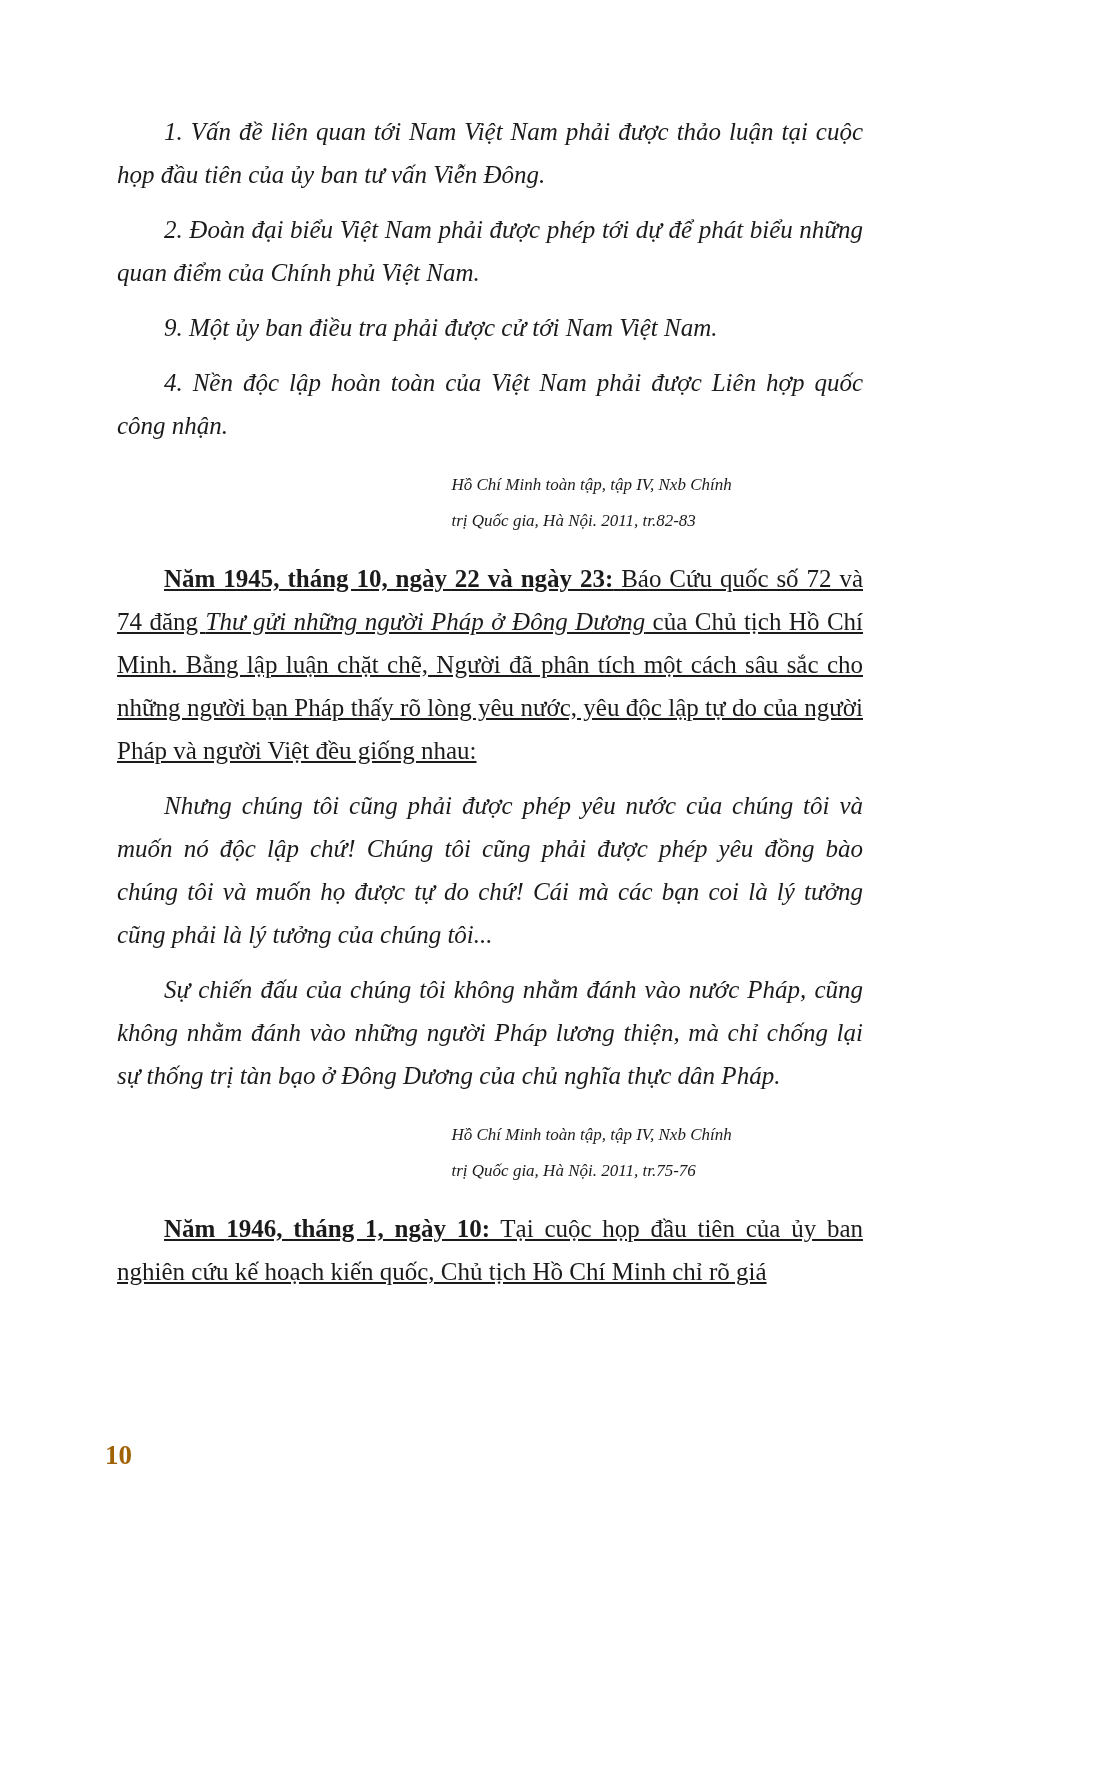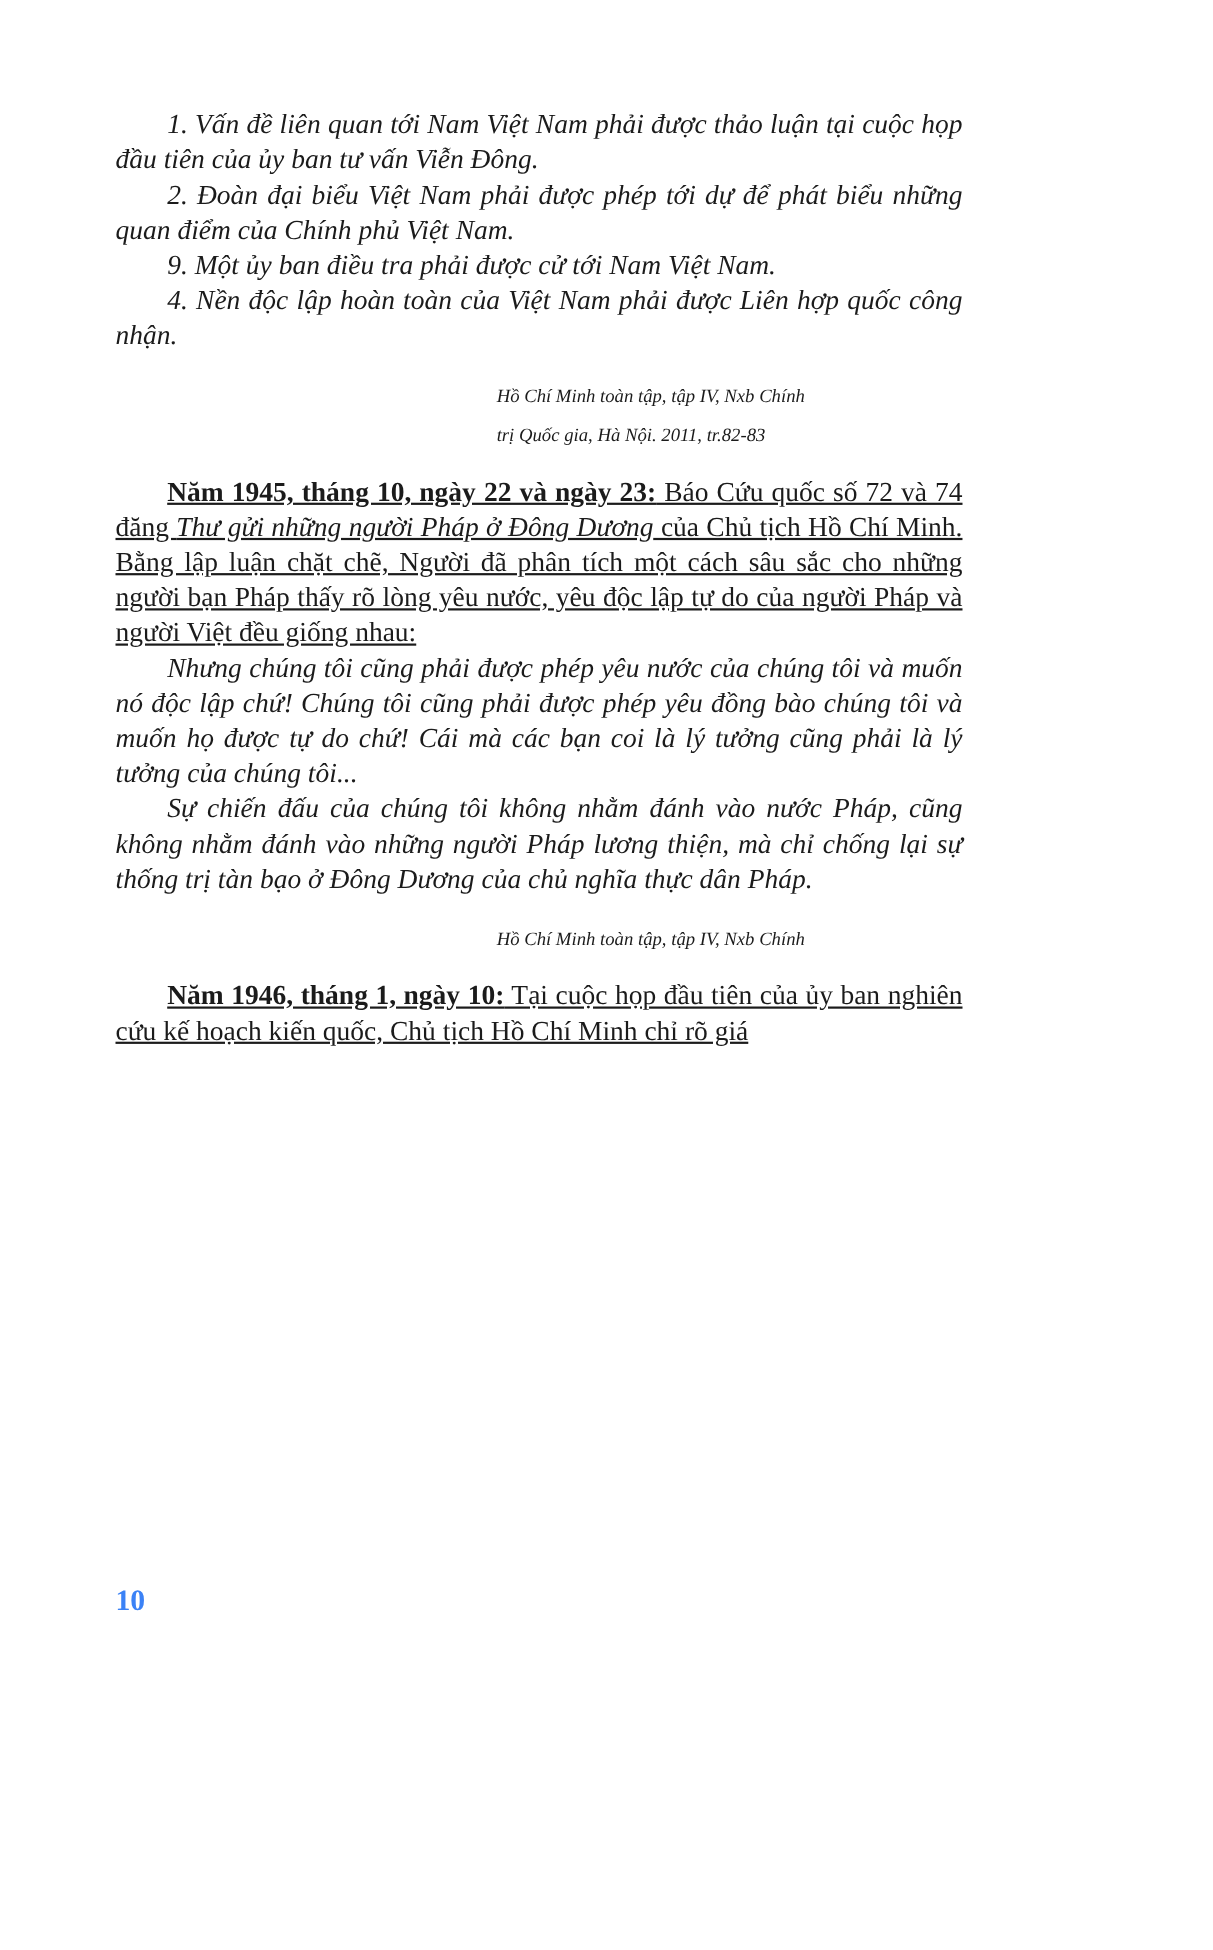--- a/index.html
+++ b/index.html
@@ -16,23 +16,23 @@
     box-sizing: border-box;
     padding: 98px 228px 0 105px;
     font-family: "Liberation Serif", "DejaVu Serif", serif;
     color: #1b1b1b;
     overflow: hidden;
   }
   .doc-body {
     width: 100%;
   }
   p.block {
-    margin: 0;
+    margin: 12px;
     font-size: 25px;
-    line-height: 32px;
+    line-height: 43px;
     text-align: justify;
   }
   p.block.indent {
     text-indent: 47px;
   }
   p.citation {
     margin: 20px 0 16px 45%;
     width: 55%;
     font-size: 17px;
     line-height: 36px;
@@ -46,33 +46,33 @@
   }
   .run-bold { font-weight: bold; font-style: normal; }
   .run-italic { font-style: italic; }
   .page-number {
     position: absolute;
     left: 105px;
     top: 1440px;
     font-size: 27px;
     font-weight: bold;
     font-family: "Liberation Serif", "DejaVu Serif", serif;
-    color: #3b82f6;
+    color: #a16207;
   }
 </style>
 </head>
 <body>
 
 <div class="page">
   <div class="doc-body">
       <p class="block indent"><span class="run-italic">1. Vấn đề liên quan tới Nam Việt Nam phải được thảo luận tại cuộc họp đầu tiên của ủy ban tư vấn Viễn Đông.</span></p>
       <p class="block indent"><span class="run-italic">2. Đoàn đại biểu Việt Nam phải được phép tới dự để phát biểu những quan điểm của Chính phủ Việt Nam.</span></p>
       <p class="block indent"><span class="run-italic">9. Một ủy ban điều tra phải được cử tới Nam Việt Nam.</span></p>
       <p class="block indent"><span class="run-italic">4. Nền độc lập hoàn toàn của Việt Nam phải được Liên hợp quốc công nhận.</span></p>
       <p class="block citation"><span>Hồ Chí Minh toàn tập, tập IV, Nxb Chính</span><br><span>trị Quốc gia, Hà Nội. 2011, tr.82-83</span></p>
       <p class="block indent spaced-before"><span class="run-bold">Năm 1945, tháng 10, ngày 22 và ngày 23:</span><span> Báo Cứu quốc số 72 và 74 đăng </span><span class="run-italic">Thư gửi những người Pháp ở Đông Dương</span><span> của Chủ tịch Hồ Chí Minh. Bằng lập luận chặt chẽ, Người đã phân tích một cách sâu sắc cho những người bạn Pháp thấy rõ lòng yêu nước, yêu độc lập tự do của người Pháp và người Việt đều giống nhau:</span></p>
       <p class="block indent"><span class="run-italic">Nhưng chúng tôi cũng phải được phép yêu nước của chúng tôi và muốn nó độc lập chứ! Chúng tôi cũng phải được phép yêu đồng bào chúng tôi và muốn họ được tự do chứ! Cái mà các bạn coi là lý tưởng cũng phải là lý tưởng của chúng tôi...</span></p>
       <p class="block indent"><span class="run-italic">Sự chiến đấu của chúng tôi không nhằm đánh vào nước Pháp, cũng không nhằm đánh vào những người Pháp lương thiện, mà chỉ chống lại sự thống trị tàn bạo ở Đông Dương của chủ nghĩa thực dân Pháp.</span></p>
-      <p class="block citation"><span>Hồ Chí Minh toàn tập, tập IV, Nxb Chính</span><br></p>
+      <p class="block citation"><span>Hồ Chí Minh toàn tập, tập IV, Nxb Chính</span><br><span>trị Quốc gia, Hà Nội. 2011, tr.75-76</span></p>
       <p class="block indent spaced-before"><span class="run-bold">Năm 1946, tháng 1, ngày 10:</span><span> Tại cuộc họp đầu tiên của ủy ban nghiên cứu kế hoạch kiến quốc, Chủ tịch Hồ Chí Minh chỉ rõ giá</span></p>
     </div>
   <div class="page-number">10</div>
 </div>
 
 </body></html>

